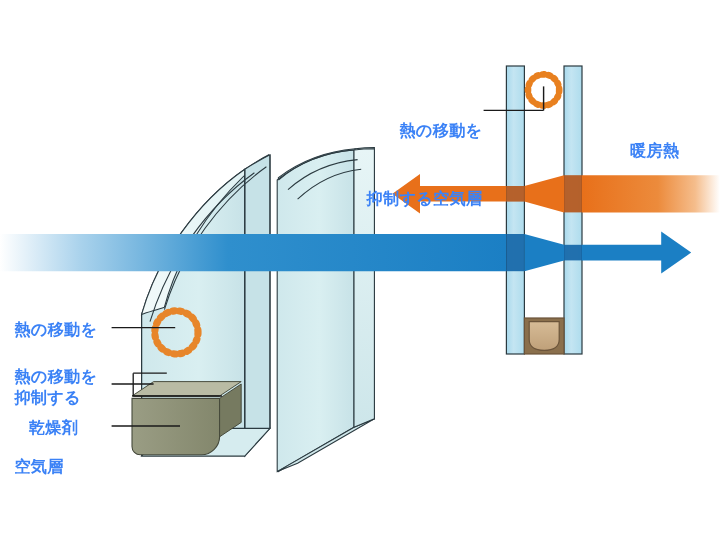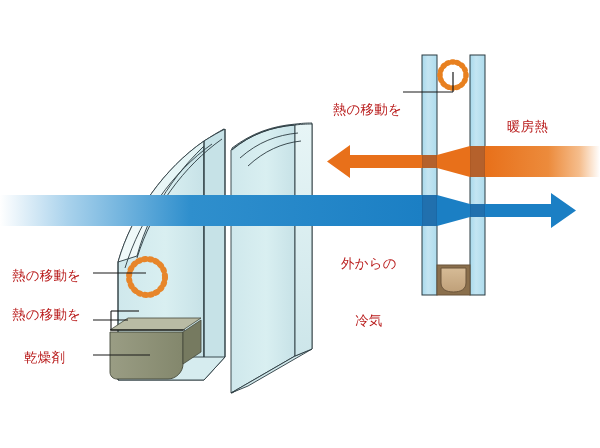--- a/index.html
+++ b/index.html
@@ -9,33 +9,33 @@
     color:#111;
   }
   #stage{position:absolute;inset:0;}
   svg#diagram{position:absolute;left:0;top:0;width:600px;height:448px;display:block;}
 
   .lbl{
     position:absolute;
     font-family:"DejaVu Sans","Liberation Sans",sans-serif;
     font-size:13.5px;
     line-height:19px;
-    color:#b91c1c;
+    color:#3b82f6;
     white-space:pre;
     letter-spacing:0.2px;
-    font-weight:400;
+    font-weight:700;
   }
   .lbl.right-al{text-align:right;}
   .lbl.center-al{text-align:center;}
 
   #label-air-layer-3d{left:12px;top:228px;text-align:left;}
   #label-plate-glass{left:12px;top:305px;}
   #label-desiccant{left:24px;top:348px;}
   #label-air-layer-section{left:272px;top:62px;text-align:right;width:130px;}
-  #label-heating-heat{left:497px;top:117px;padding-left:10px;}
+  #label-heating-heat{left:515px;top:117px;padding-left:10px;}
   #label-cold-air{left:341px;top:216px;text-align:center;}
 </style>
 </head>
 <body>
 
 <div id="stage">
 
   <svg id="diagram" viewBox="0 0 600 448">
     <defs>
       <linearGradient id="gradGlassFace" x1="0" y1="0" x2="1" y2="0">
@@ -180,30 +180,29 @@
 
       <rect x="470" y="204" width="15" height="13" fill="#1466a8" opacity="0.92"></rect>
 
       <path d="M 485,204 L 551,204 L 551,193 L 576,210.5 L 551,228 L 551,217 L 485,217 Z" fill="#1b7fc4"></path>
     </g>
 
   </svg>
 
   <div class="lbl" id="label-air-layer-3d">
     <div>熱の移動を</div>
+    <div>抑制する</div>
+    <div>空気層</div>
   </div>
 
   <div class="lbl" id="label-plate-glass">熱の移動を</div>
 
   <div class="lbl" id="label-desiccant">乾燥剤</div>
 
   <div class="lbl right-al" id="label-air-layer-section">
     <div>熱の移動を</div>
+    <div>抑制する空気層</div>
   </div>
 
   <div class="lbl" id="label-heating-heat">暖房熱</div>
 
-  <div class="lbl center-al" id="label-cold-air">
-    <div>外からの</div>
-    <div>冷気</div>
-  </div>
 
 </div>
 
 </body></html>

